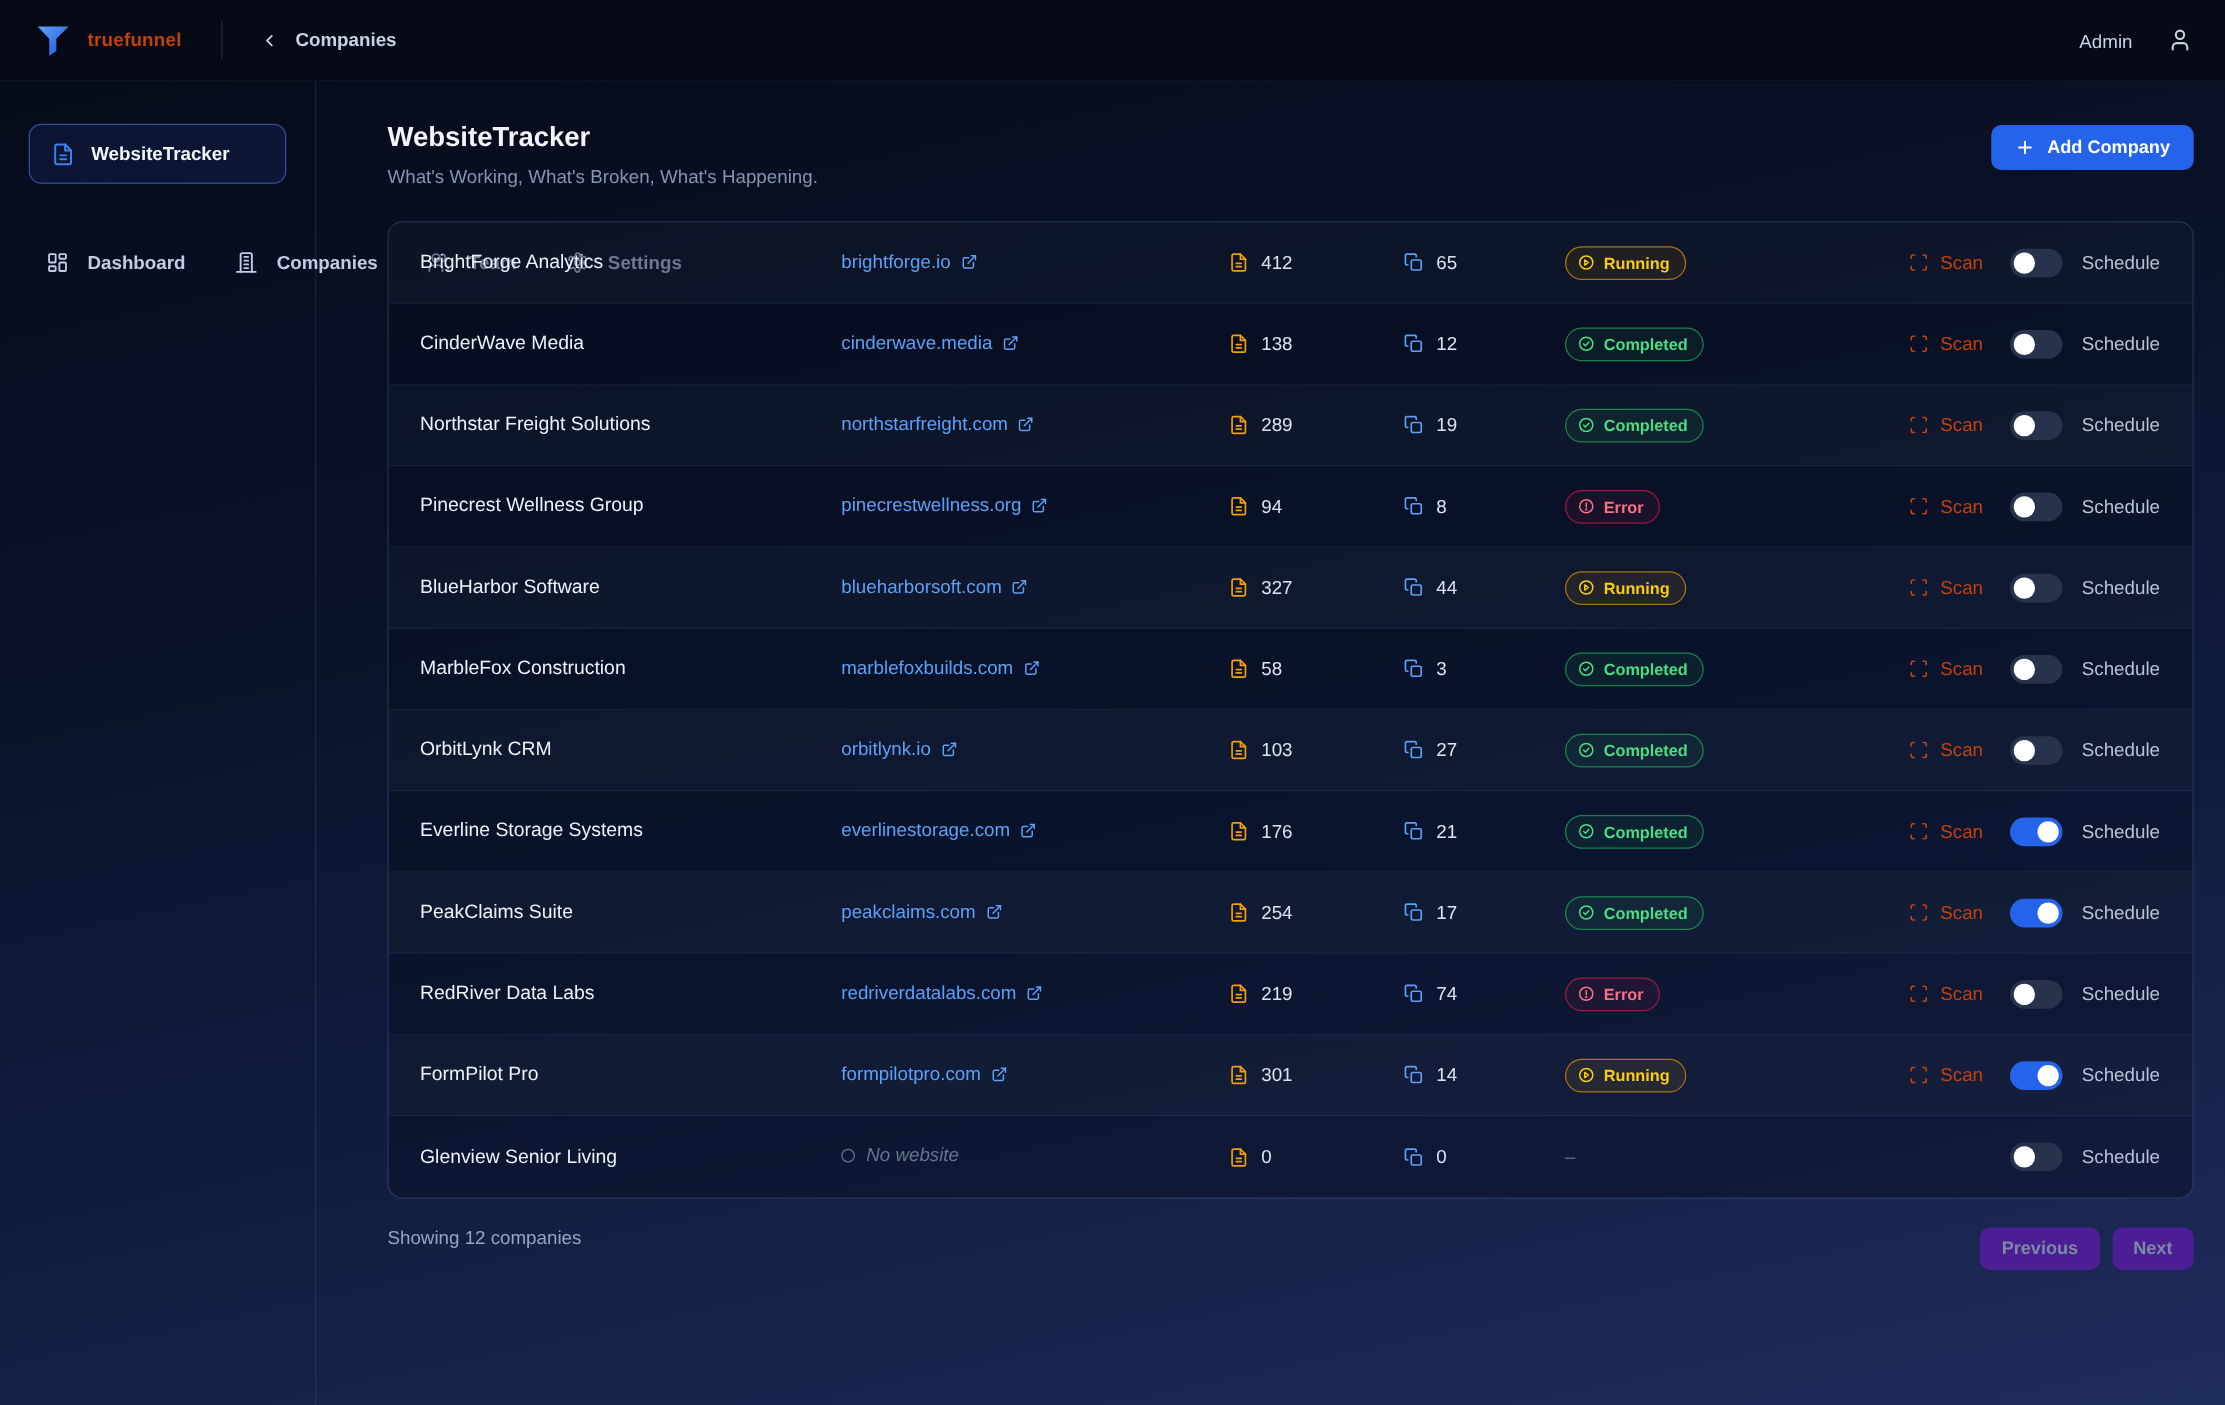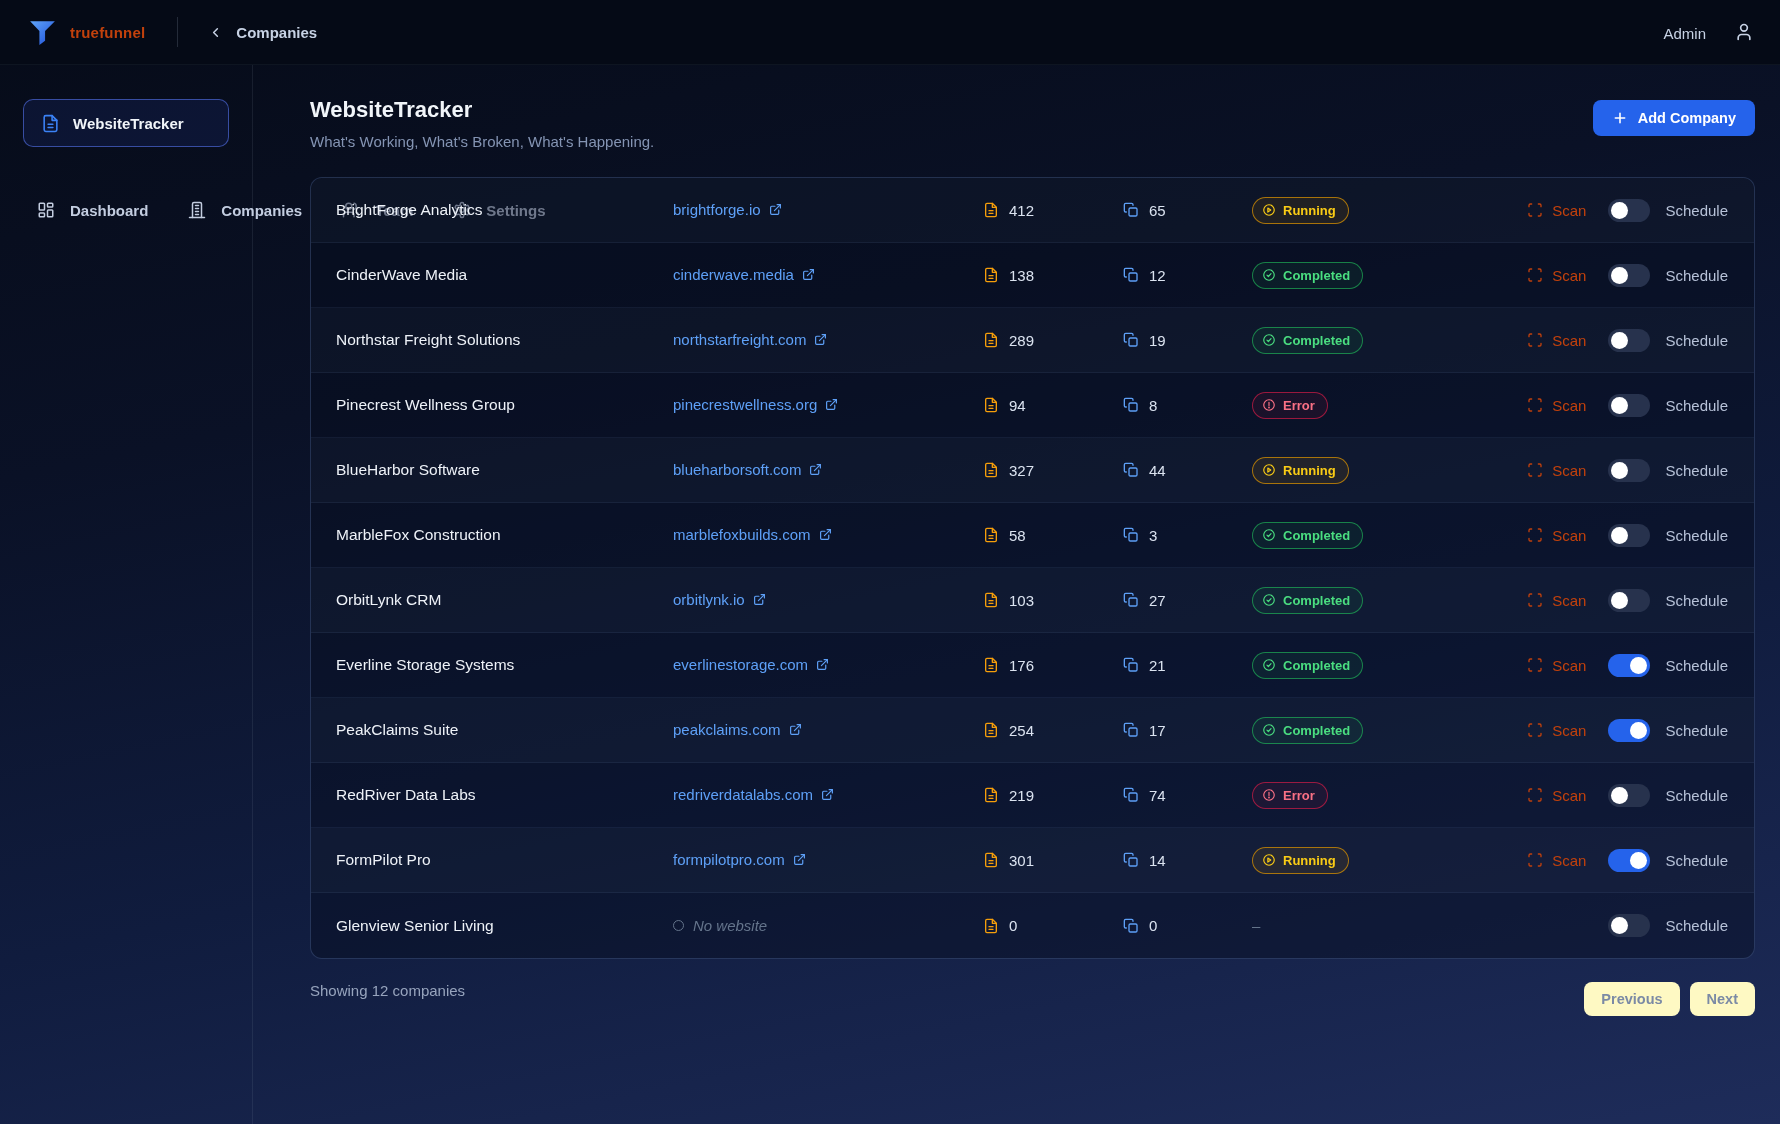--- a/index.html
+++ b/index.html
@@ -108,21 +108,21 @@
   }
   .toggle.on { background:#2563eb; }
   .toggle.on .knob { left:22px; }
   .schedule-label { font-size:15px; color:#b7c2d8; margin-left:-7px; }
 
   
   .table-footer { margin-top:23px; display:flex; justify-content:space-between; }
   .summary { font-size:15px; color:#97a4bd; }
   .pager { display:flex; gap:10px; }
   .pager-btn {
-    background:#fef9c3; color:#7b8aa5; border:none; border-radius:8px;
+    background:#4c1d95; color:#7b8aa5; border:none; border-radius:8px;
     padding:9px 17px; font-size:14.5px; font-weight:600; font-family:inherit; cursor:pointer;
   }
 </style>
 </head>
 <body>
 
 <header class="topbar">
   <div class="brand">
     <span>
       <svg width="33" height="33" viewBox="0 0 32 32" fill="none">

